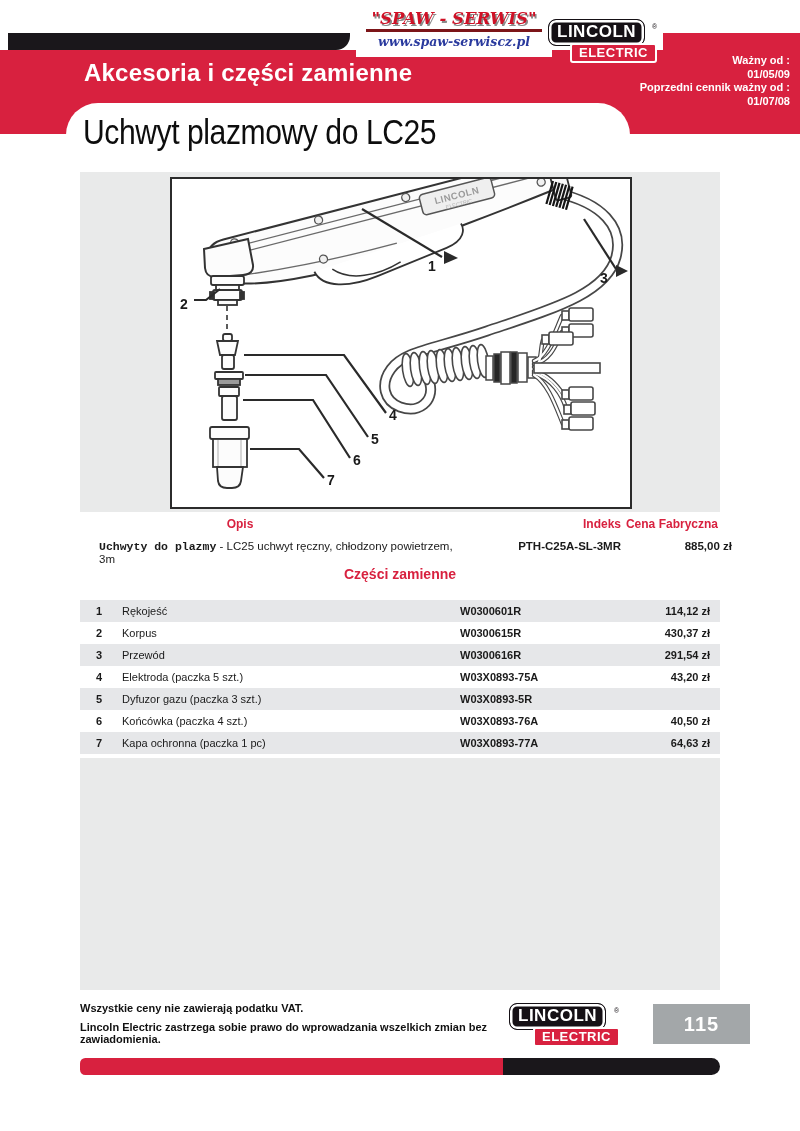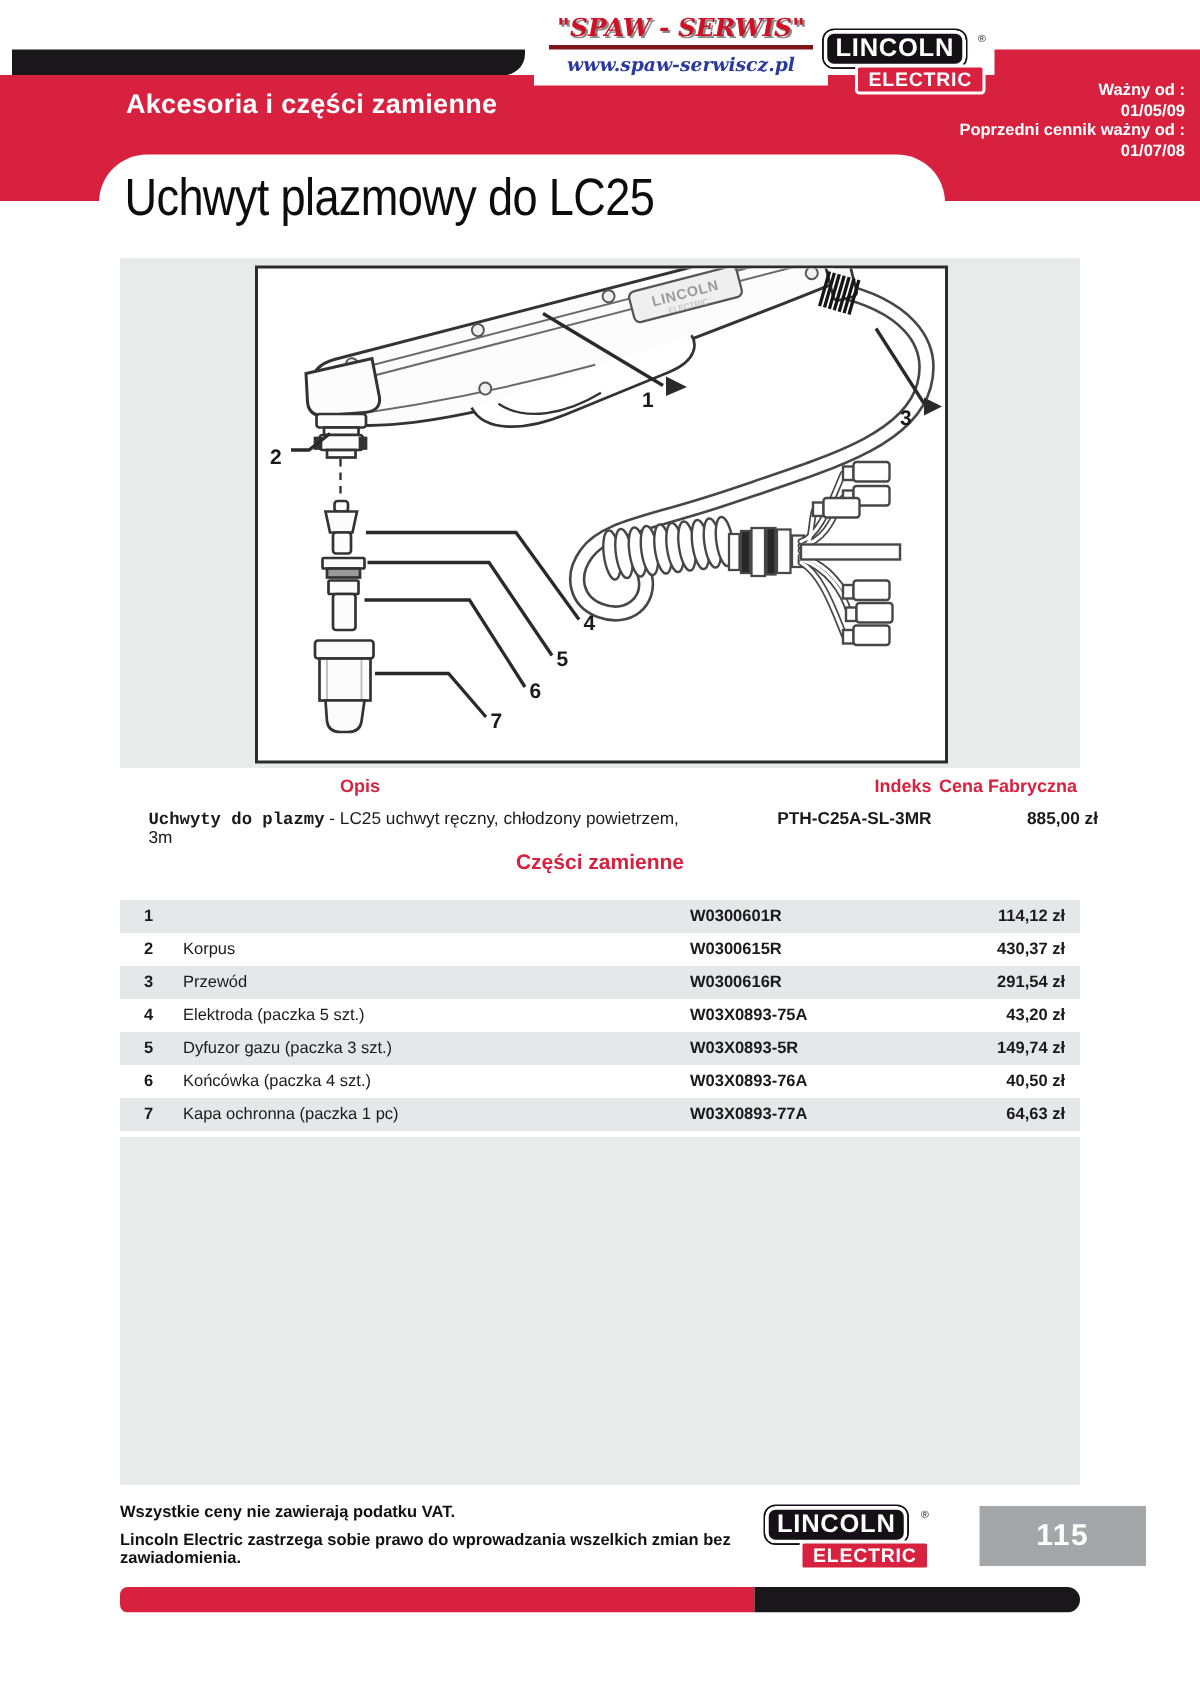--- a/index.html
+++ b/index.html
@@ -5,21 +5,21 @@
   html,body{margin:0;padding:0;background:#fff;}
   body{width:800px;height:1131px;position:relative;overflow:hidden;
        font-family:"Liberation Sans","DejaVu Sans",sans-serif;color:#1a1a1a;}
   .abs{position:absolute;}
 
   
   .black-bar{left:8px;top:33px;width:342px;height:17px;background:#1a171b;border-radius:0 0 14px 0;}
   .red-band{left:0;top:50px;width:800px;height:84px;background:#d8213f;}
   .red-band-right{left:663px;top:33px;width:137px;height:20px;background:#d8213f;}
   .white-tab{left:66px;top:103px;width:564px;height:32px;background:#fff;border-radius:40px 40px 0 0;}
-  .section-title{left:84px;top:59px;color:#fff;font-size:18px;font-weight:bold;letter-spacing:.2px;}
+  .section-title{left:84px;top:59px;color:#fff;font-size:24px;font-weight:bold;letter-spacing:.2px;}
   .dates{right:10px;top:54px;width:240px;text-align:right;color:#fff;font-size:11px;font-weight:bold;line-height:13.5px;}
   .spaw{left:356px;top:6px;width:196px;height:51px;background:#fff;text-align:center;}
   .spaw-title{font-family:"DejaVu Serif","Liberation Serif",serif;font-style:italic;font-weight:bold;
               font-size:16.5px;color:#cf1126;text-shadow:1.5px 1.5px 0 #8a8a8a;display:inline-block;margin-top:3px;}
   .spaw-rule{width:176px;height:3px;background:#7c1519;margin:1px auto 2px auto;}
   .spaw-url{font-family:"DejaVu Serif","Liberation Serif",serif;font-style:italic;font-weight:bold;
             font-size:12.5px;color:#2a3a9e;}
   .page-title{left:83px;top:112px;font-size:35px;font-weight:400;color:#0d0d0d;
               transform:scaleX(.86);transform-origin:left top;white-space:nowrap;letter-spacing:-.5px;}
 
@@ -61,21 +61,21 @@
   .row .c-no{position:absolute;left:8px;width:22px;text-align:center;font-weight:bold;}
   .row .c-name{position:absolute;left:42px;width:330px;white-space:nowrap;}
   .row .c-idx{position:absolute;left:380px;width:160px;text-align:left;font-weight:bold;}
   .row .c-price{position:absolute;left:460px;width:170px;text-align:right;font-weight:bold;}
   .gray-panel{left:80px;top:758px;width:640px;height:232px;background:#e9eaea;}
 
   
   .note{left:80px;width:420px;font-size:11px;font-weight:600;color:#111;}
   .note1{top:1002px;}
   .note2{top:1021px;}
-  .page-box{left:653px;top:1004px;width:111px;height:40px;background:#a3a7a9;color:#fff;
+  .page-box{left:653px;top:1004px;width:97px;height:40px;background:#a3a7a9;color:#fff;
             font-size:20px;font-weight:bold;text-align:center;line-height:40px;letter-spacing:1px;}
   .bottom-bar{left:80px;top:1058px;width:640px;height:17px;border-radius:8px 13px 13px 8px;overflow:hidden;}
   .bottom-bar .seg-red{position:absolute;left:0;top:0;width:423px;height:17px;background:#d8213f;}
   .bottom-bar .seg-black{position:absolute;left:423px;top:0;width:217px;height:17px;background:#1a171b;}
 </style>
 </head>
 <body>
 
 <div class="abs black-bar"></div>
 <div class="abs red-band"></div>
@@ -266,20 +266,21 @@
 
 <div class="abs prod-name"><b>Uchwyty do plazmy</b><span> - LC25 uchwyt ręczny, chłodzony powietrzem, 3m</span></div>
 <div class="abs prod-idx">PTH-C25A-SL-3MR</div>
 <div class="abs prod-price">885,00 zł</div>
 
 <div class="abs spare-title">Części zamienne</div>
 
 <div class="abs rows">
   <div class="row odd">
     <span class="c-no">1</span>
+    <span class="c-name">Rękojeść</span>
     <span class="c-idx">W0300601R</span>
     <span class="c-price">114,12 zł</span>
   </div>
   <div class="row">
     <span class="c-no">2</span>
     <span class="c-name">Korpus</span>
     <span class="c-idx">W0300615R</span>
     <span class="c-price">430,37 zł</span>
   </div>
   <div class="row odd">
@@ -291,21 +292,20 @@
   <div class="row">
     <span class="c-no">4</span>
     <span class="c-name">Elektroda (paczka 5 szt.)</span>
     <span class="c-idx">W03X0893-75A</span>
     <span class="c-price">43,20 zł</span>
   </div>
   <div class="row odd">
     <span class="c-no">5</span>
     <span class="c-name">Dyfuzor gazu (paczka 3 szt.)</span>
     <span class="c-idx">W03X0893-5R</span>
-    <span class="c-price">149,74 zł</span>
   </div>
   <div class="row">
     <span class="c-no">6</span>
     <span class="c-name">Końcówka (paczka 4 szt.)</span>
     <span class="c-idx">W03X0893-76A</span>
     <span class="c-price">40,50 zł</span>
   </div>
   <div class="row odd">
     <span class="c-no">7</span>
     <span class="c-name">Kapa ochronna (paczka 1 pc)</span>

